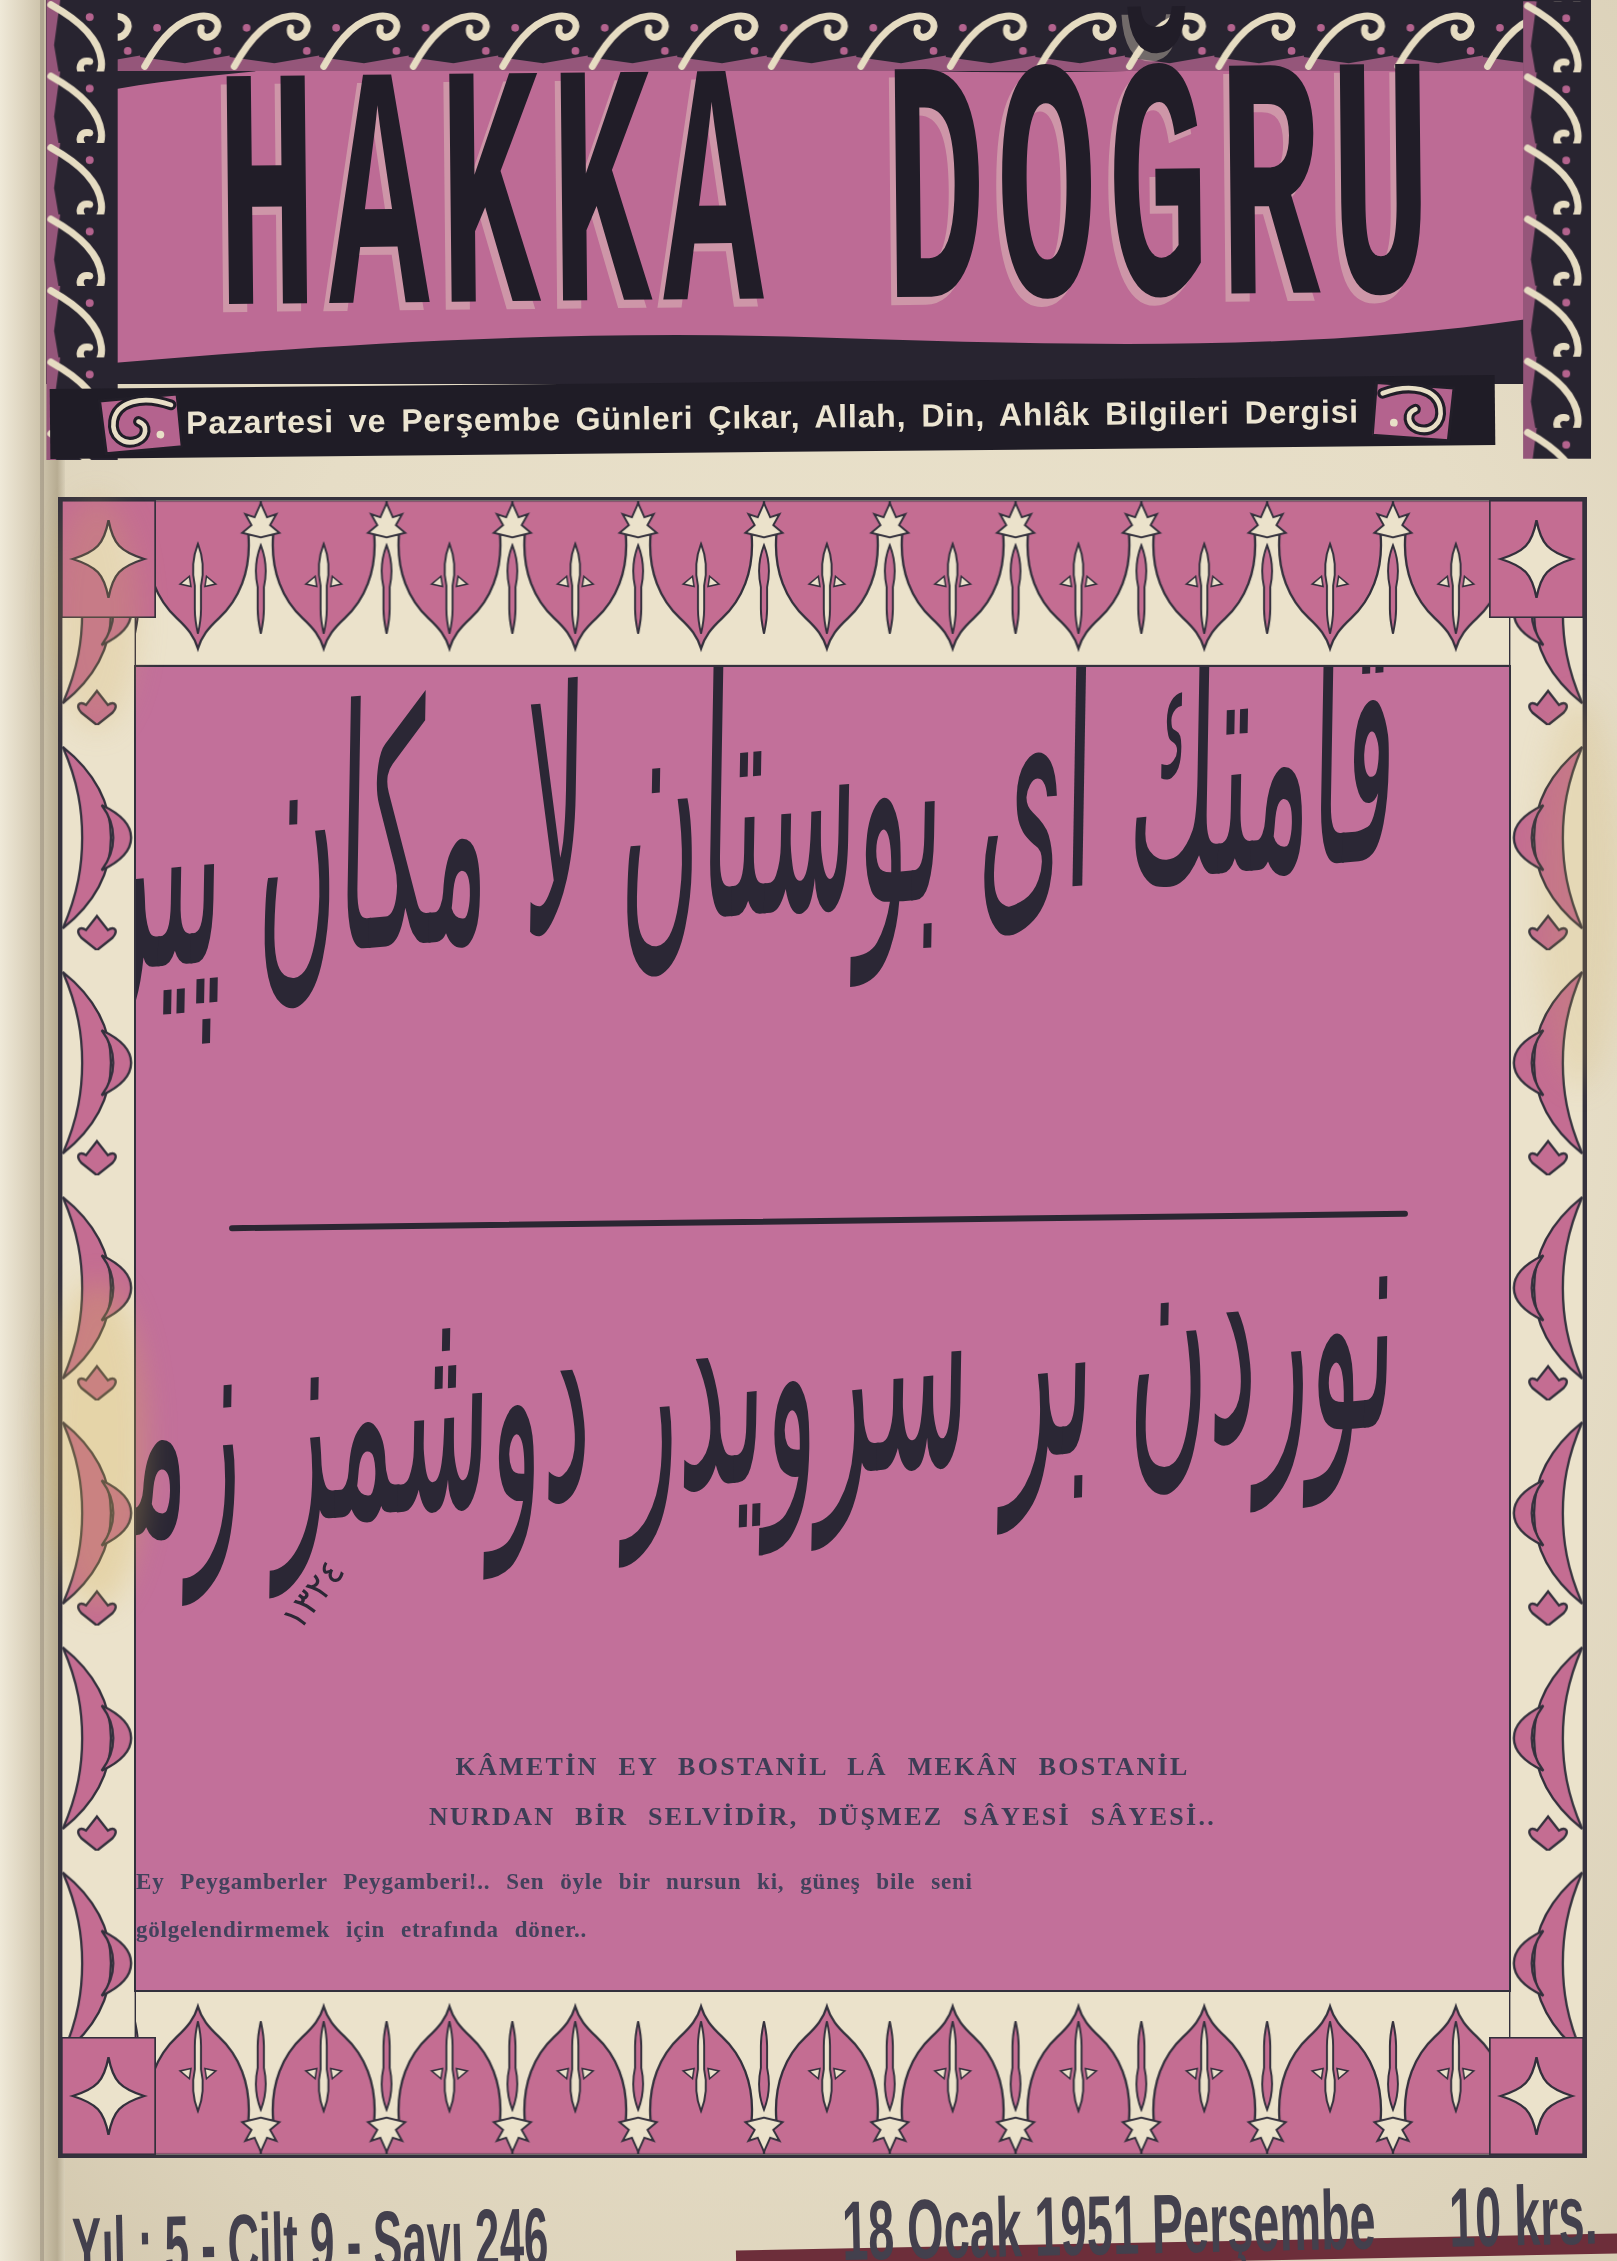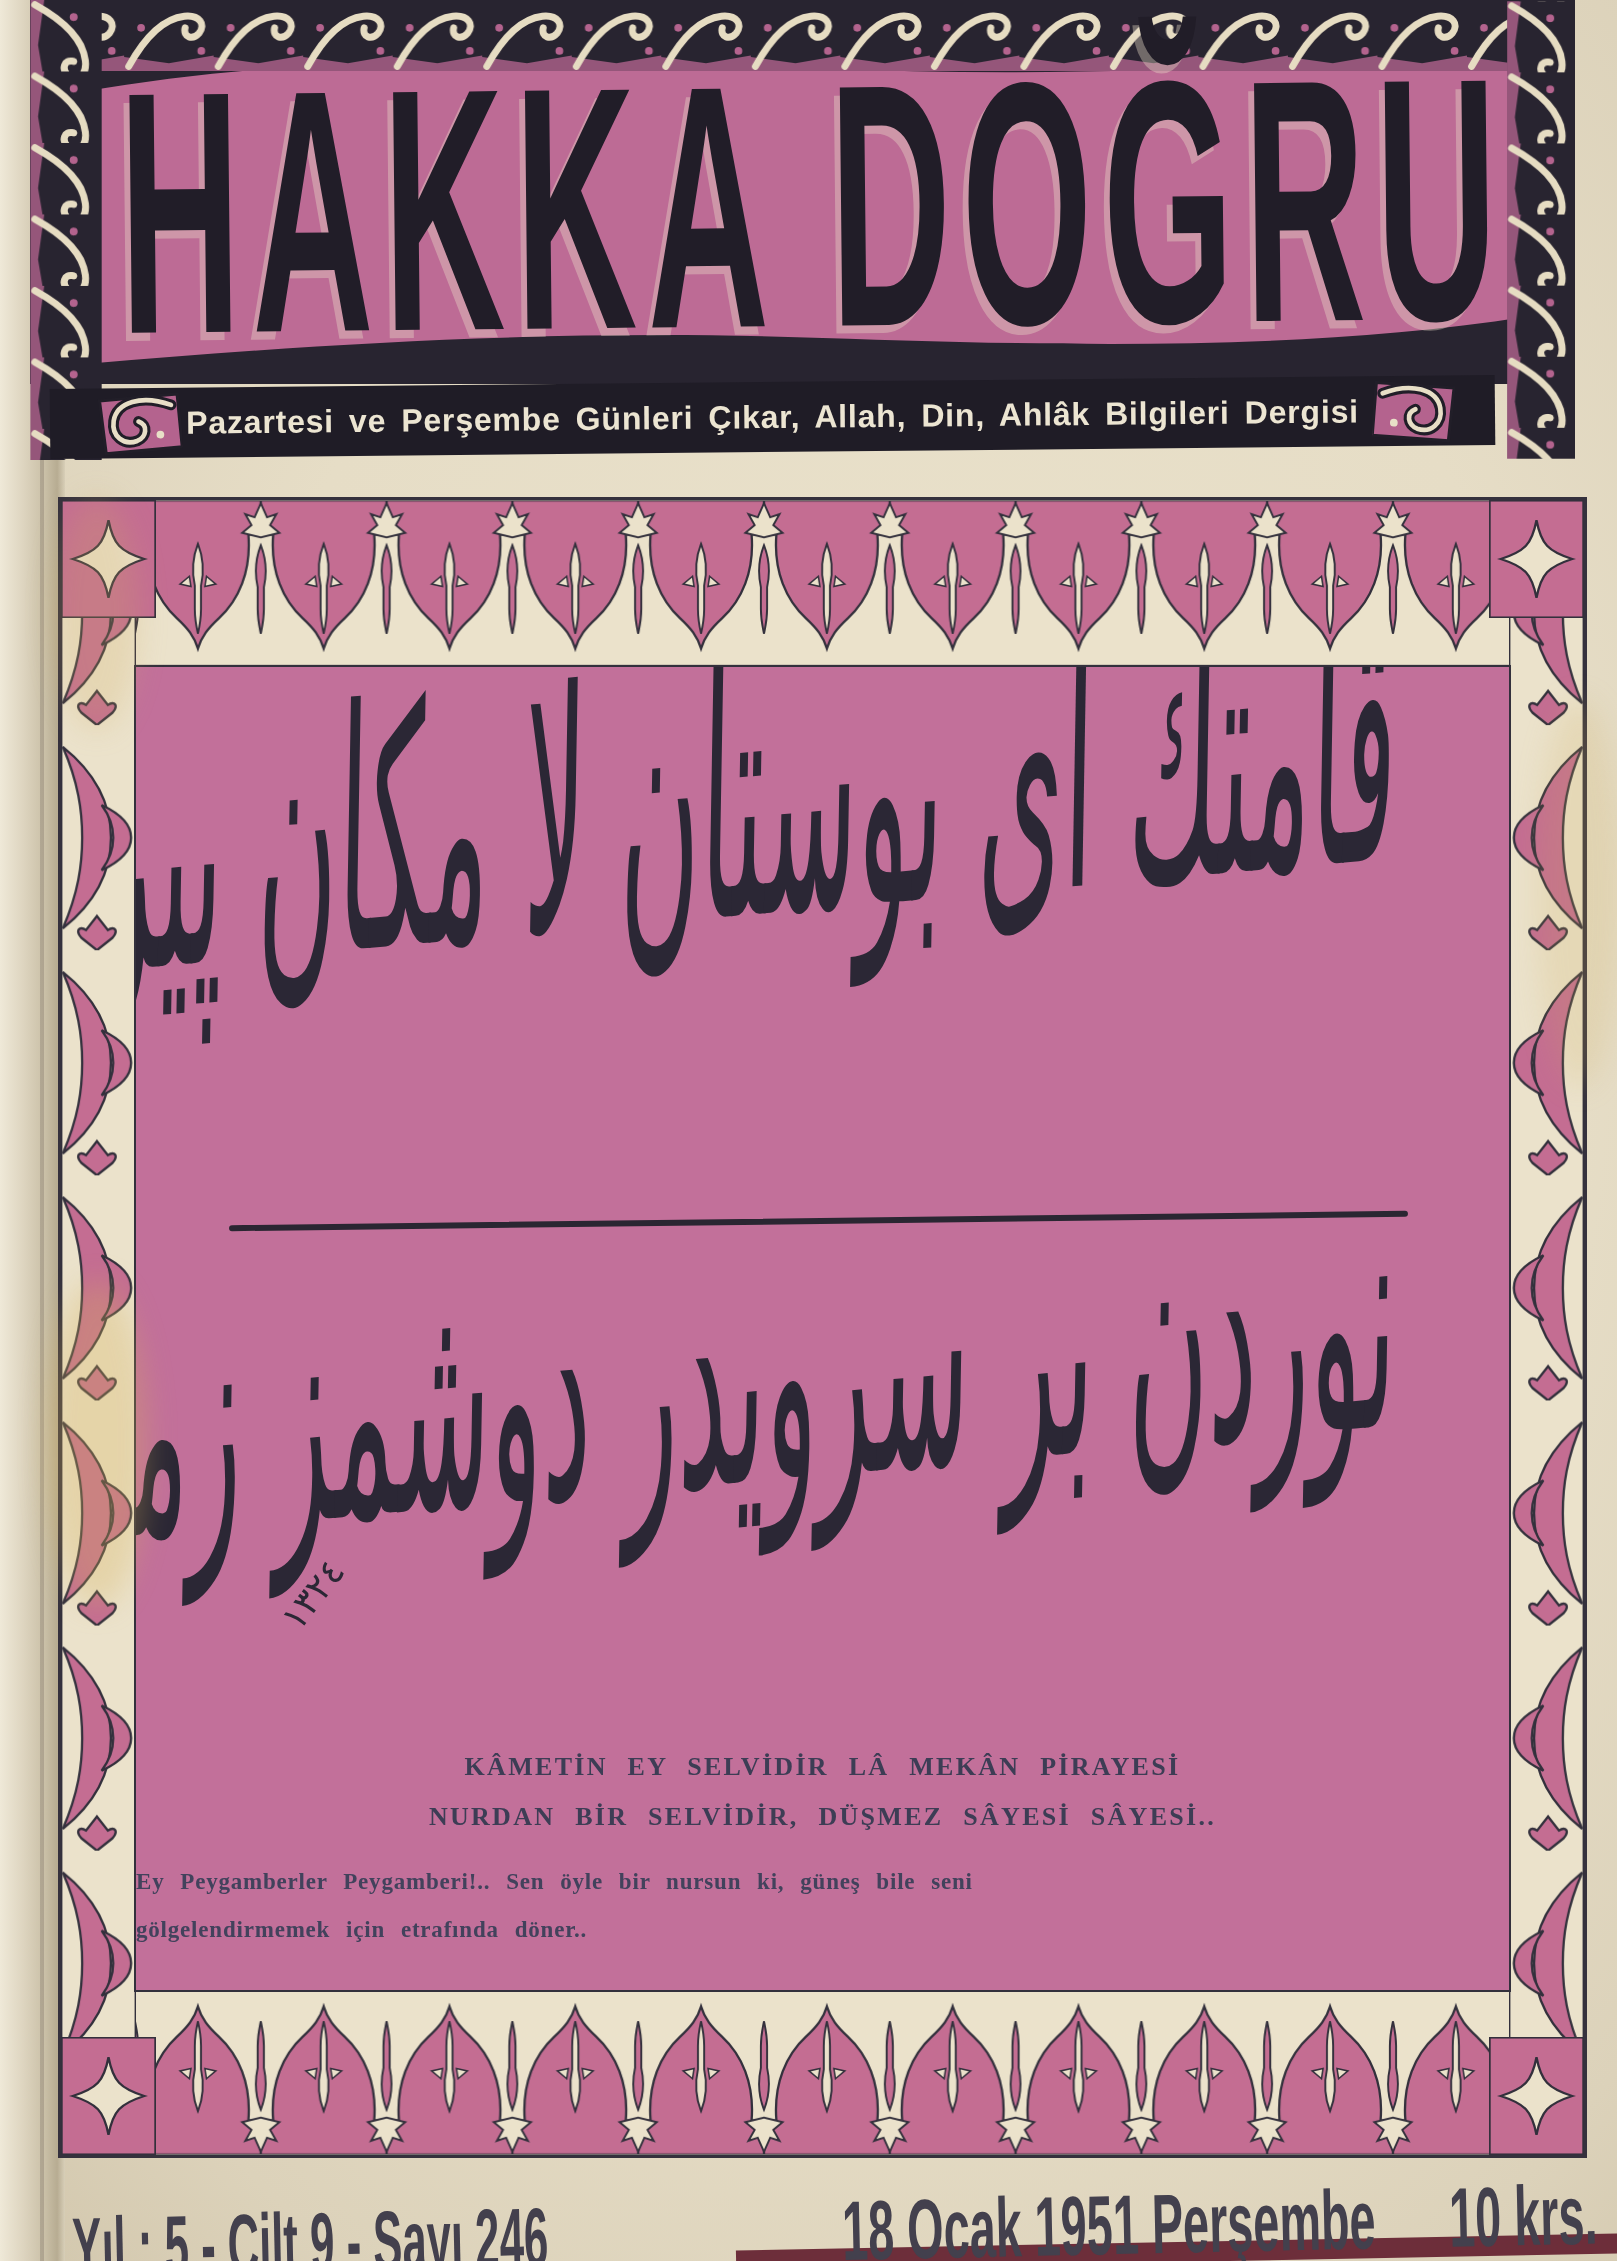--- a/index.html
+++ b/index.html
@@ -15,22 +15,23 @@
     background:linear-gradient(90deg,#efe9d8 0%, #ded5c0 35%, #c9bfa6 70%, #b7ac92 88%, #d8cfb8 100%);
   }
   .binding-line{position:absolute;left:40px;top:0;width:3.9px;height:100%;background:rgba(90,80,70,.25);}
   .stain{position:absolute;border-radius:50%;filter:blur(14px);pointer-events:none;}
   .stain1{left:47px;top:1281px;width:101px;height:326px;background:rgba(214,180,90,.30);}
   .stain2{left:54px;top:497px;width:85px;height:233px;background:rgba(210,175,95,.22);}
   .stain3{left:1537px;top:699px;width:85px;height:388px;background:rgba(205,170,90,.18);}
 
   
   .banner{
-    position:absolute;left:30px;top:0;width:1545px;height:384px;
+    position:absolute;left:46px;top:0;width:1545px;height:384px;
     background:#282430;
+    font-family:Liberation Mono, monospace;
   }
   .flag{position:absolute;left:45px;top:34px;width:1479px;height:342px;}
   .title-wrap{
     position:absolute;left:54px;top:47px;width:1459px;height:318px;
     display:flex;align-items:center;justify-content:center;
   }
   .title{
     font-weight:900;font-size:132px;letter-spacing:8.5px;color:#211d28;white-space:nowrap;
     transform:rotate(-0.6deg) scale(1.27,2.62);
     text-shadow:-4.7px 3.1px 0 rgba(233,222,199,.38);
@@ -241,21 +242,21 @@
       <rect width="122" height="152" fill="#c46d92" stroke="#33303c" stroke-width="4"></rect>
       <path d="M61,26 C67,57 76,66 107,76 C76,86 67,95 61,126 C55,95 46,86 15,76 C46,66 55,57 61,26 Z" fill="#ebe2cb" stroke="#33303c" stroke-width="3"></path>
     </svg>
 
     <div class="center-panel">
       <div class="callig callig-1">قامتك اى بوستان لا مكان پيرايه سى</div>
       <div class="divider"></div>
       <div class="callig callig-2">نوردن بر سرويدر دوشمز زمينه سايه سى</div>
       <div class="tarih">١٣٢٤</div>
 
-      <div class="poem-line poem-1">KÂMETİN EY SELVİDİR LÂ MEKÂN PİRAYESİ</div>
+      <div class="poem-line poem-1">KÂMETİN EY BOSTANİL LÂ MEKÂN BOSTANİL</div>
       <div class="poem-line poem-2">NURDAN BİR SELVİDİR, DÜŞMEZ SÂYESİ SÂYESİ..</div>
 
       <div class="dedi-line dedi-1">Ey Peygamberler Peygamberi!.. Sen öyle bir nursun ki, güneş bile seni</div>
       <div class="dedi-line dedi-2">gölgelendirmemek için etrafında döner..</div>
     </div>
   </div>
 
   <div class="maroon-strip"></div>
   <div class="footer">
     <span class="f-issue">Yıl : 5 - Cilt 9 - Sayı 246</span>

